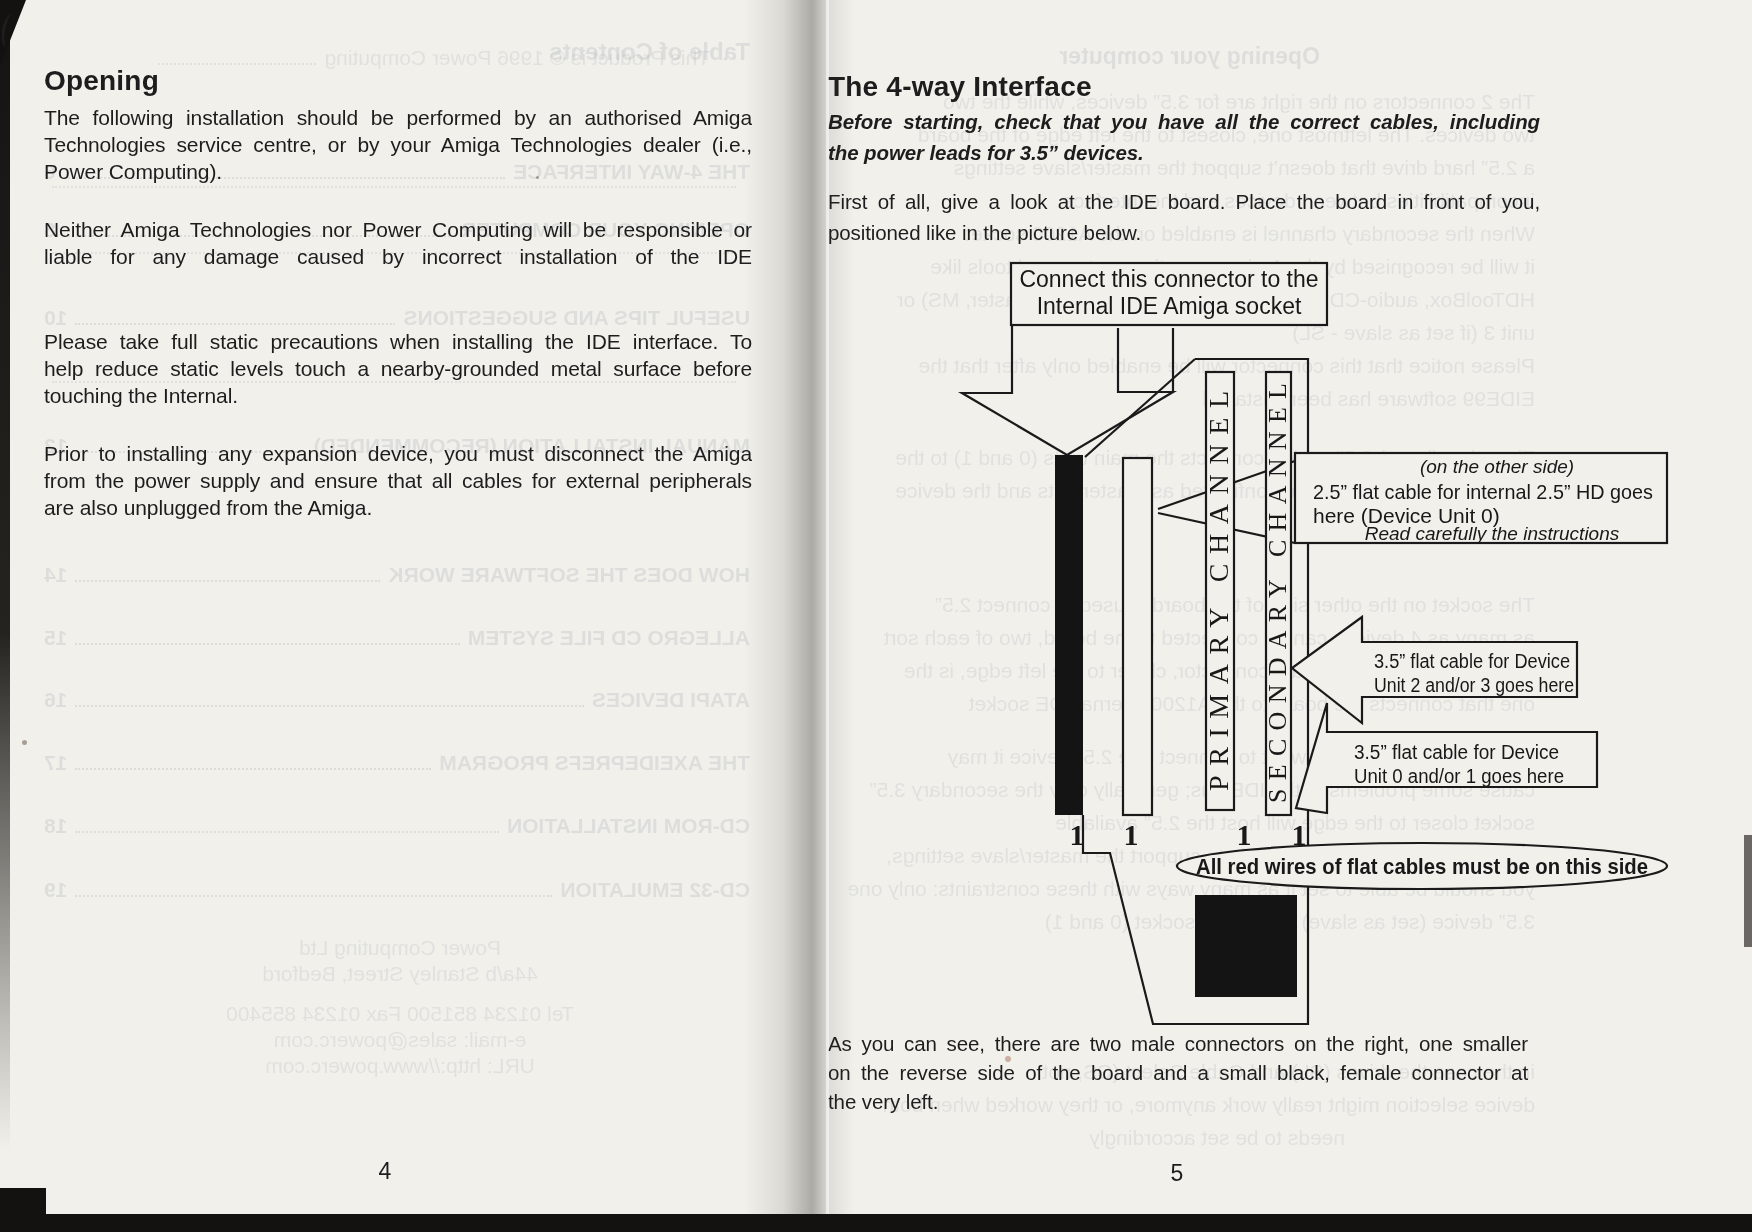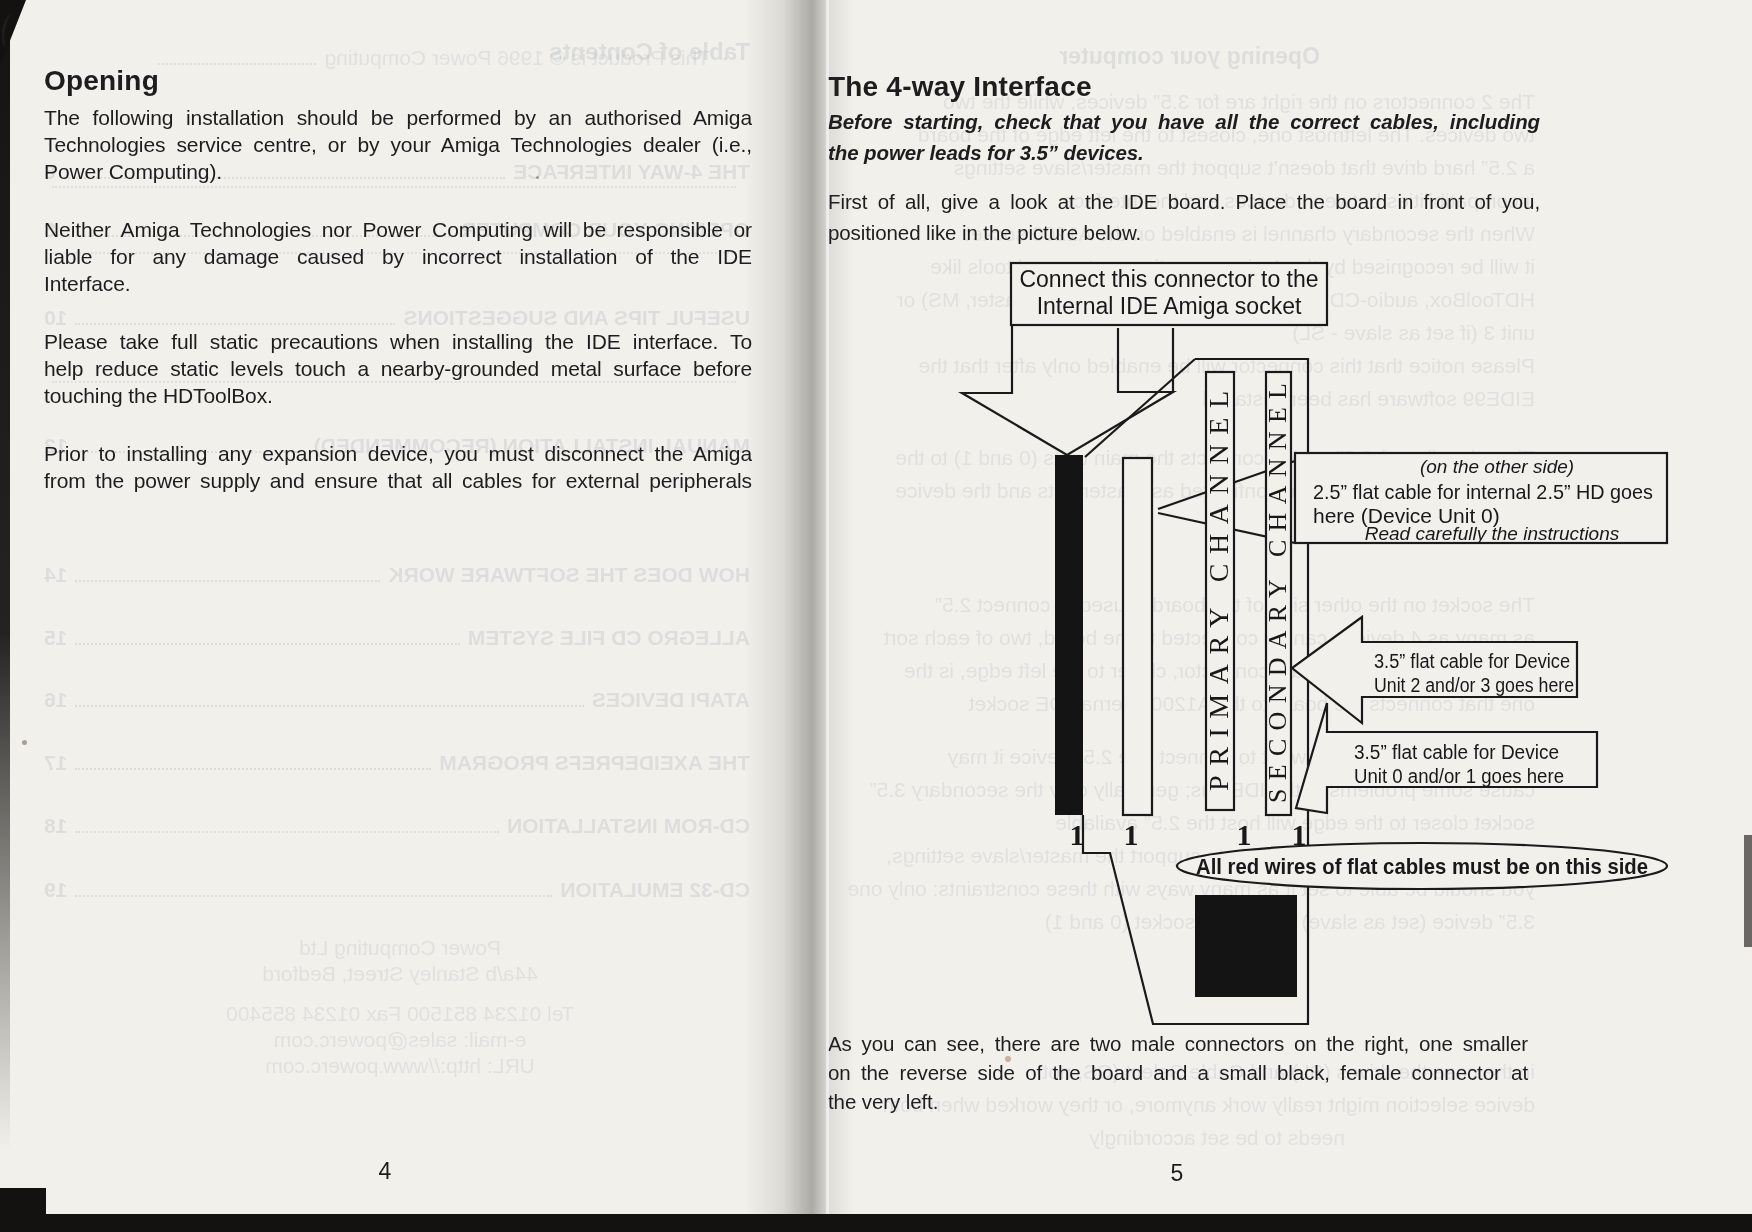--- a/index.html
+++ b/index.html
@@ -142,30 +142,30 @@
     <h1 class="h1" style="left:44px;top:46px;">Opening</h1>
 
     <div class="para" style="left:44px;top:106px;">
       <div class="jl">The following installation should be performed by an authorised Amiga</div>
       <div class="jl">Technologies service centre, or by your Amiga Technologies dealer (i.e.,</div>
       <div class="jl last">Power Computing).</div>
     </div>
     <div class="para" style="left:44px;top:218px;">
       <div class="jl">Neither Amiga Technologies nor Power Computing will be responsible or</div>
       <div class="jl">liable for any damage caused by incorrect installation of the IDE</div>
-      <div class="jl last">Interface.</div>
     </div>
     <div class="para" style="left:44px;top:330px;">
       <div class="jl">Please take full static precautions when installing the IDE interface. To</div>
       <div class="jl">help reduce static levels touch a nearby-grounded metal surface before</div>
-      <div class="jl last">touching the HDToolBox.</div>
+      <div class="jl last">touching the Internal.</div>
     </div>
     <div class="para" style="left:44px;top:442px;">
       <div class="jl">Prior to installing any expansion device, you must disconnect the Amiga</div>
       <div class="jl">from the power supply and ensure that all cables for external peripherals</div>
+      <div class="jl last">are also unplugged from the Amiga.</div>
     </div>
     <div class="pagenum" style="left:365px;top:1158px;">4</div>
   </section>
 
   <section class="pg-r">
 
     <div class="gr bold" style="left:880px;top:44px;width:440px;font-size:23px;">Opening your computer</div>
     <div class="gr" style="left:845px;top:90px;width:690px;">The 2 connectors on the right are for 3.5” devices, while the two</div>
     <div class="gr" style="left:845px;top:123px;width:690px;">two devices. The leftmost one, closest to the left edge of the board</div>
     <div class="gr" style="left:845px;top:156px;width:690px;">a 2.5” hard drive that doesn’t support the master/slave settings</div>

